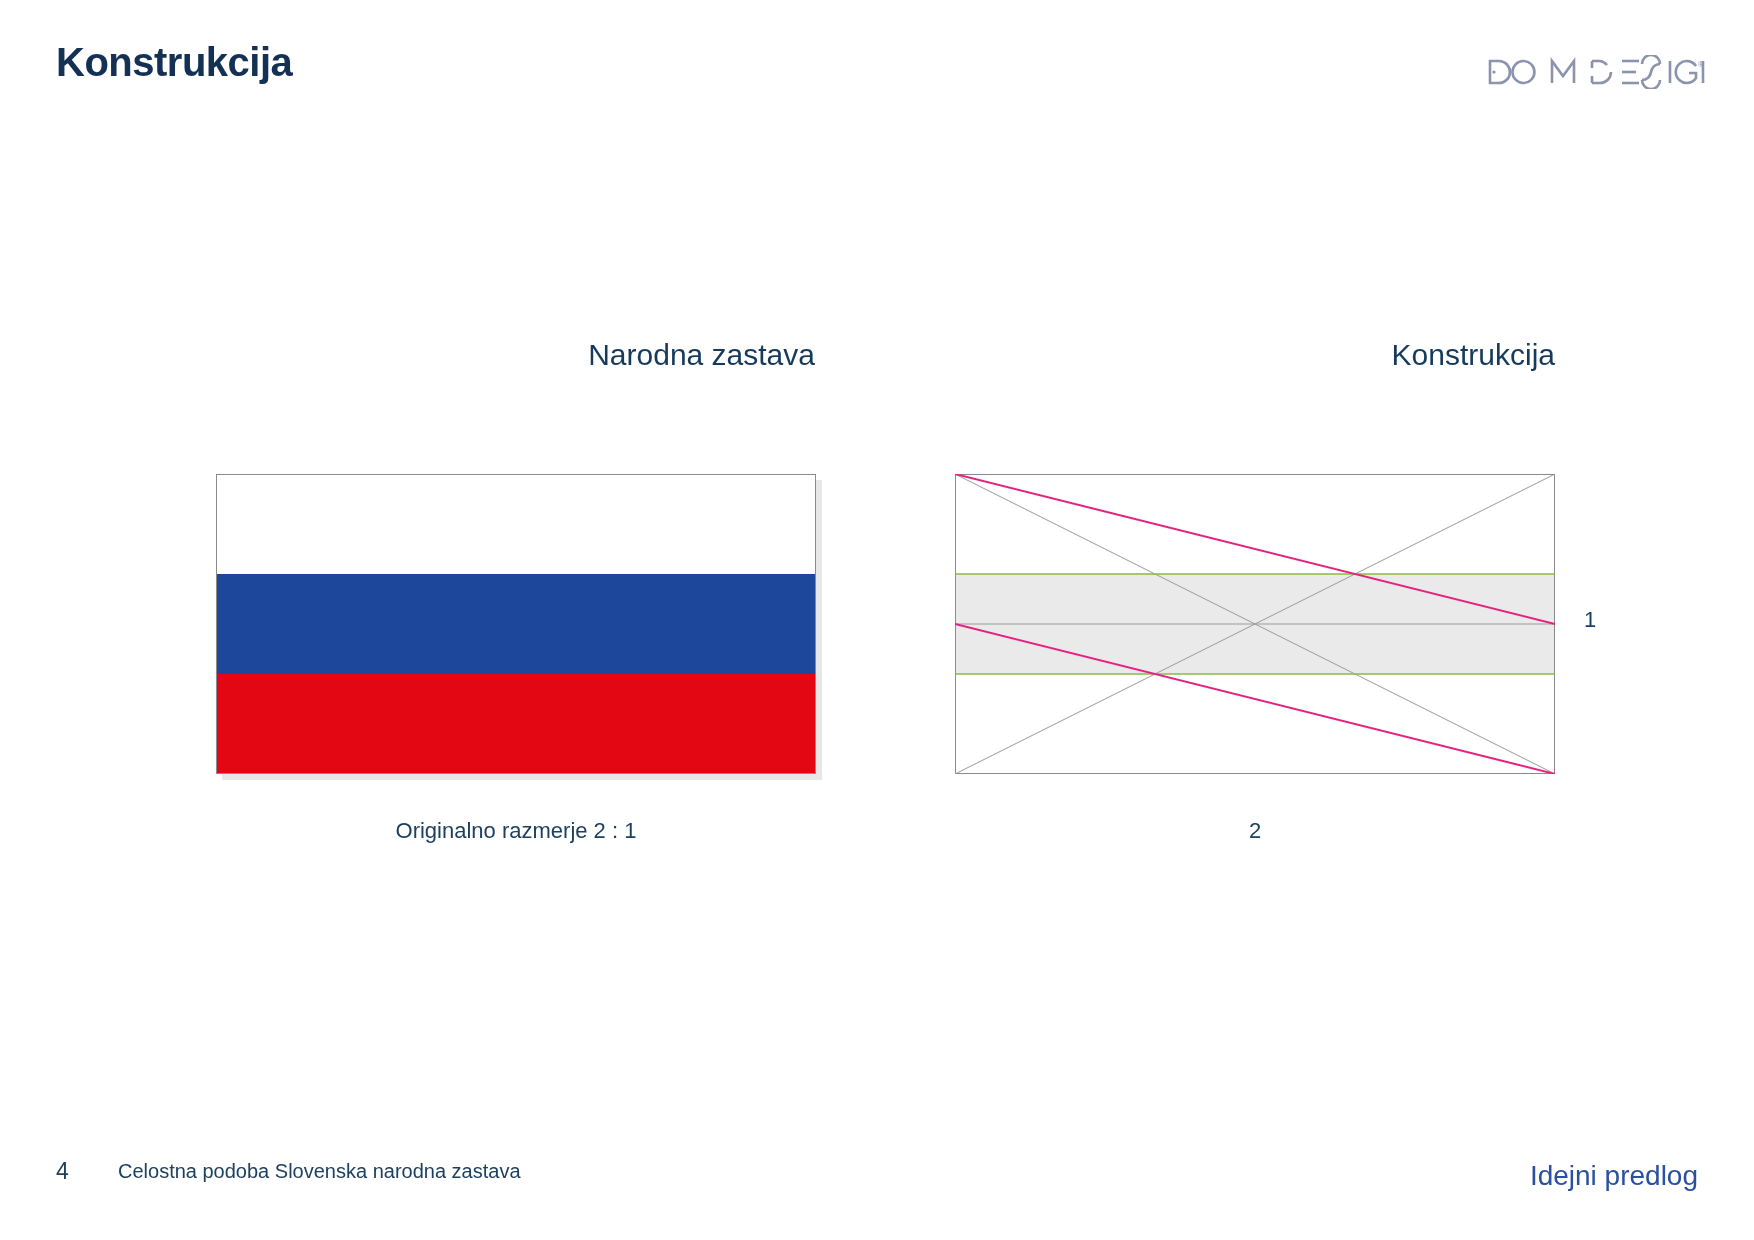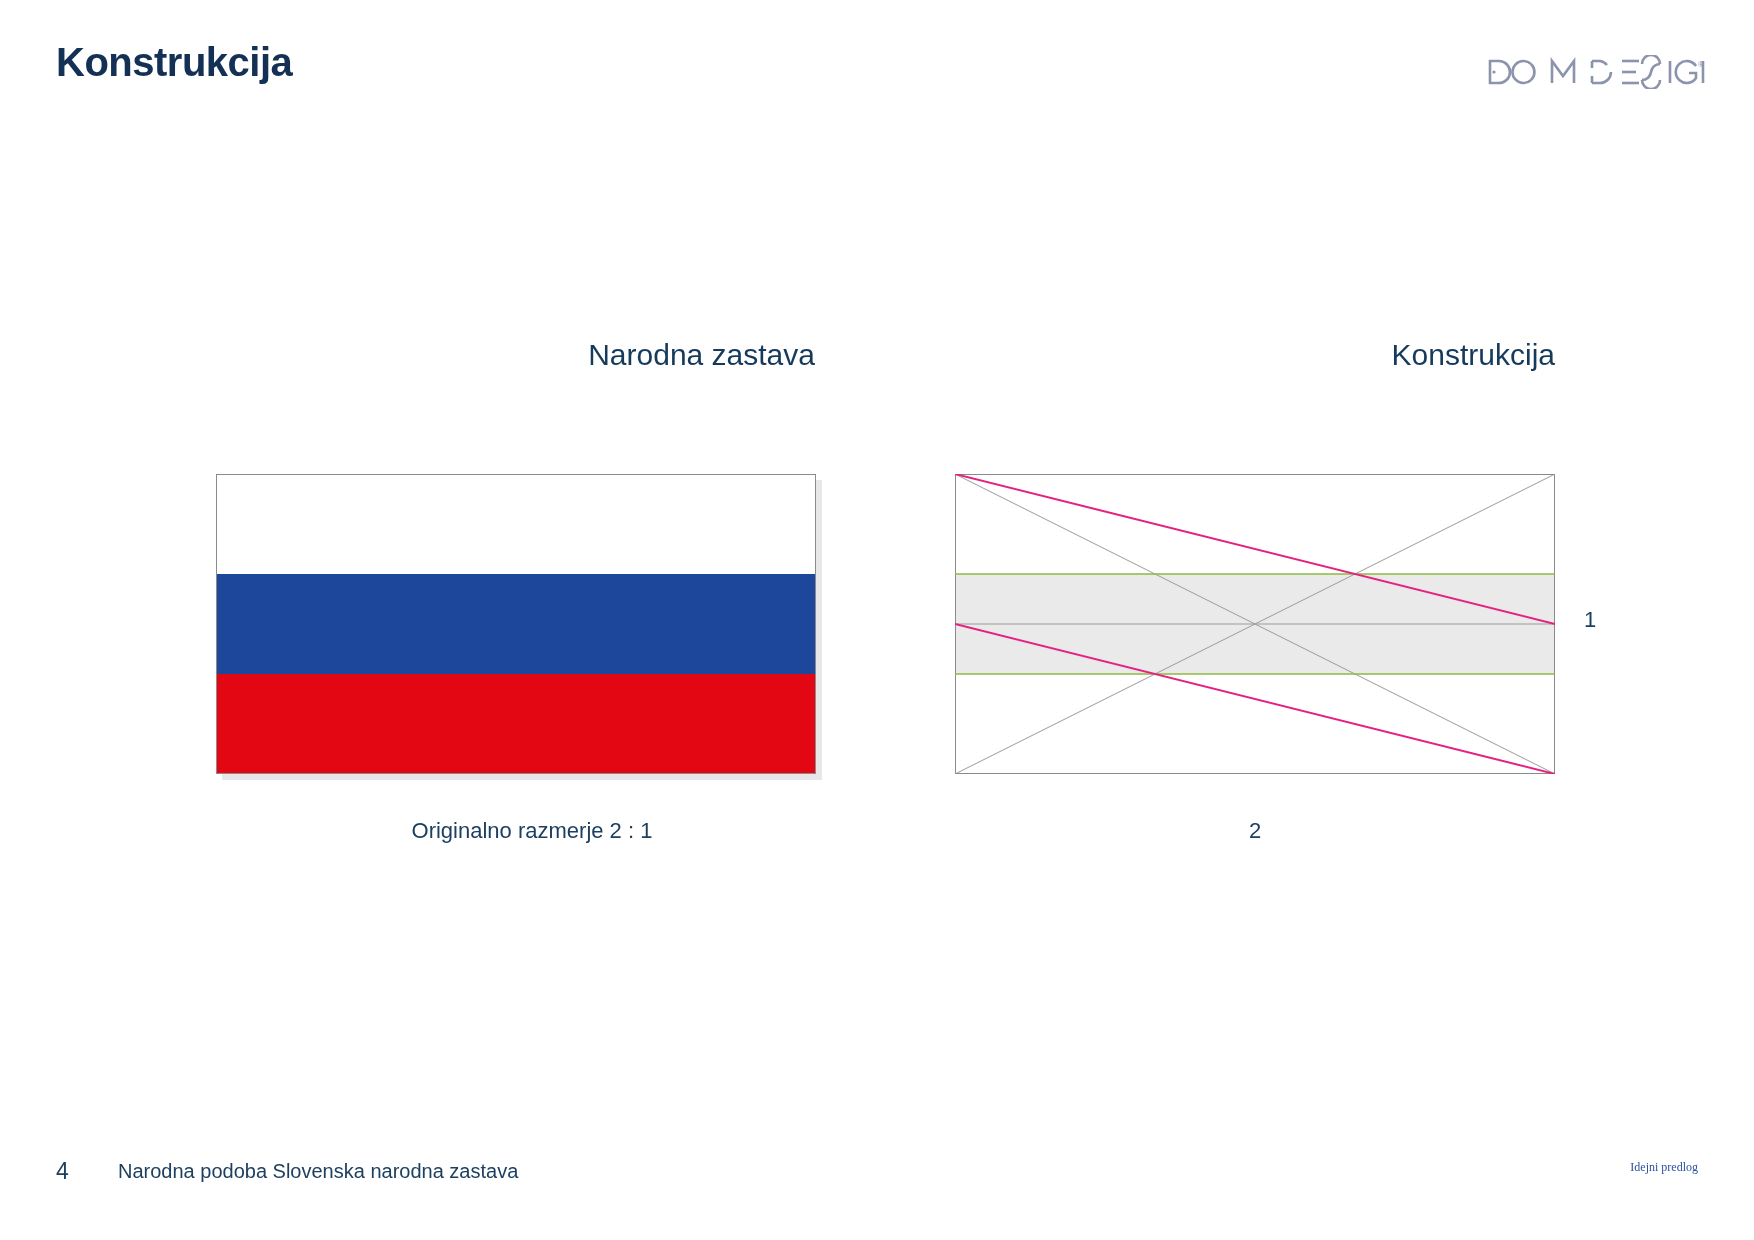--- a/index.html
+++ b/index.html
@@ -104,21 +104,21 @@
 
   
   .fig-caption {
     position: absolute;
     top: 818px;
     font-size: 22px;
     color: #1d4060;
     text-align: center;
     white-space: nowrap;
   }
-  #caption-left  { left: 232px; width: 600px; }
+  #caption-left  { left: 216px; width: 600px; }
   #caption-right { left: 955px; width: 600px; }
 
   
   .footer-page-number {
     position: absolute;
     left: 56px;
     top: 1158px;
     font-size: 23px;
     color: #1d4060;
   }
@@ -128,24 +128,23 @@
     top: 1160px;
     font-size: 20px;
     color: #1d4060;
     white-space: nowrap;
   }
   .footer-text .strong { font-weight: normal; }
   .footer-right {
     position: absolute;
     right: 56px;
     top: 1160px;
-    font-size: 12px;
+    font-size: 28px;
     color: #2b50a0;
     white-space: nowrap;
-    font-family: Liberation Serif, serif;
   }
 </style>
 </head>
 <body>
 
 <div class="slide-title">Konstrukcija</div>
 
 <div class="brand-logo">
   <svg width="222" height="34" viewBox="0 0 222 34" aria-hidden="true">
     <g fill="none" stroke="#8b93ad" stroke-width="2.6">
@@ -222,16 +221,16 @@
   </svg>
 </div>
 
 <div class="dim-label" id="dim-right">1</div>
 
 <div class="fig-caption" id="caption-right">2</div>
 
 <div class="footer-page-number">4</div>
 
 <div class="footer-text">
-  <span>Narodna podoba </span><span class="strong">Slovenska narodna zastava</span>
+  <span>Celostna podoba </span><span class="strong">Slovenska narodna zastava</span>
 </div>
 
 <div class="footer-right" style="color: rgb(43, 80, 160);">Idejni predlog</div>
 
 </body></html>

